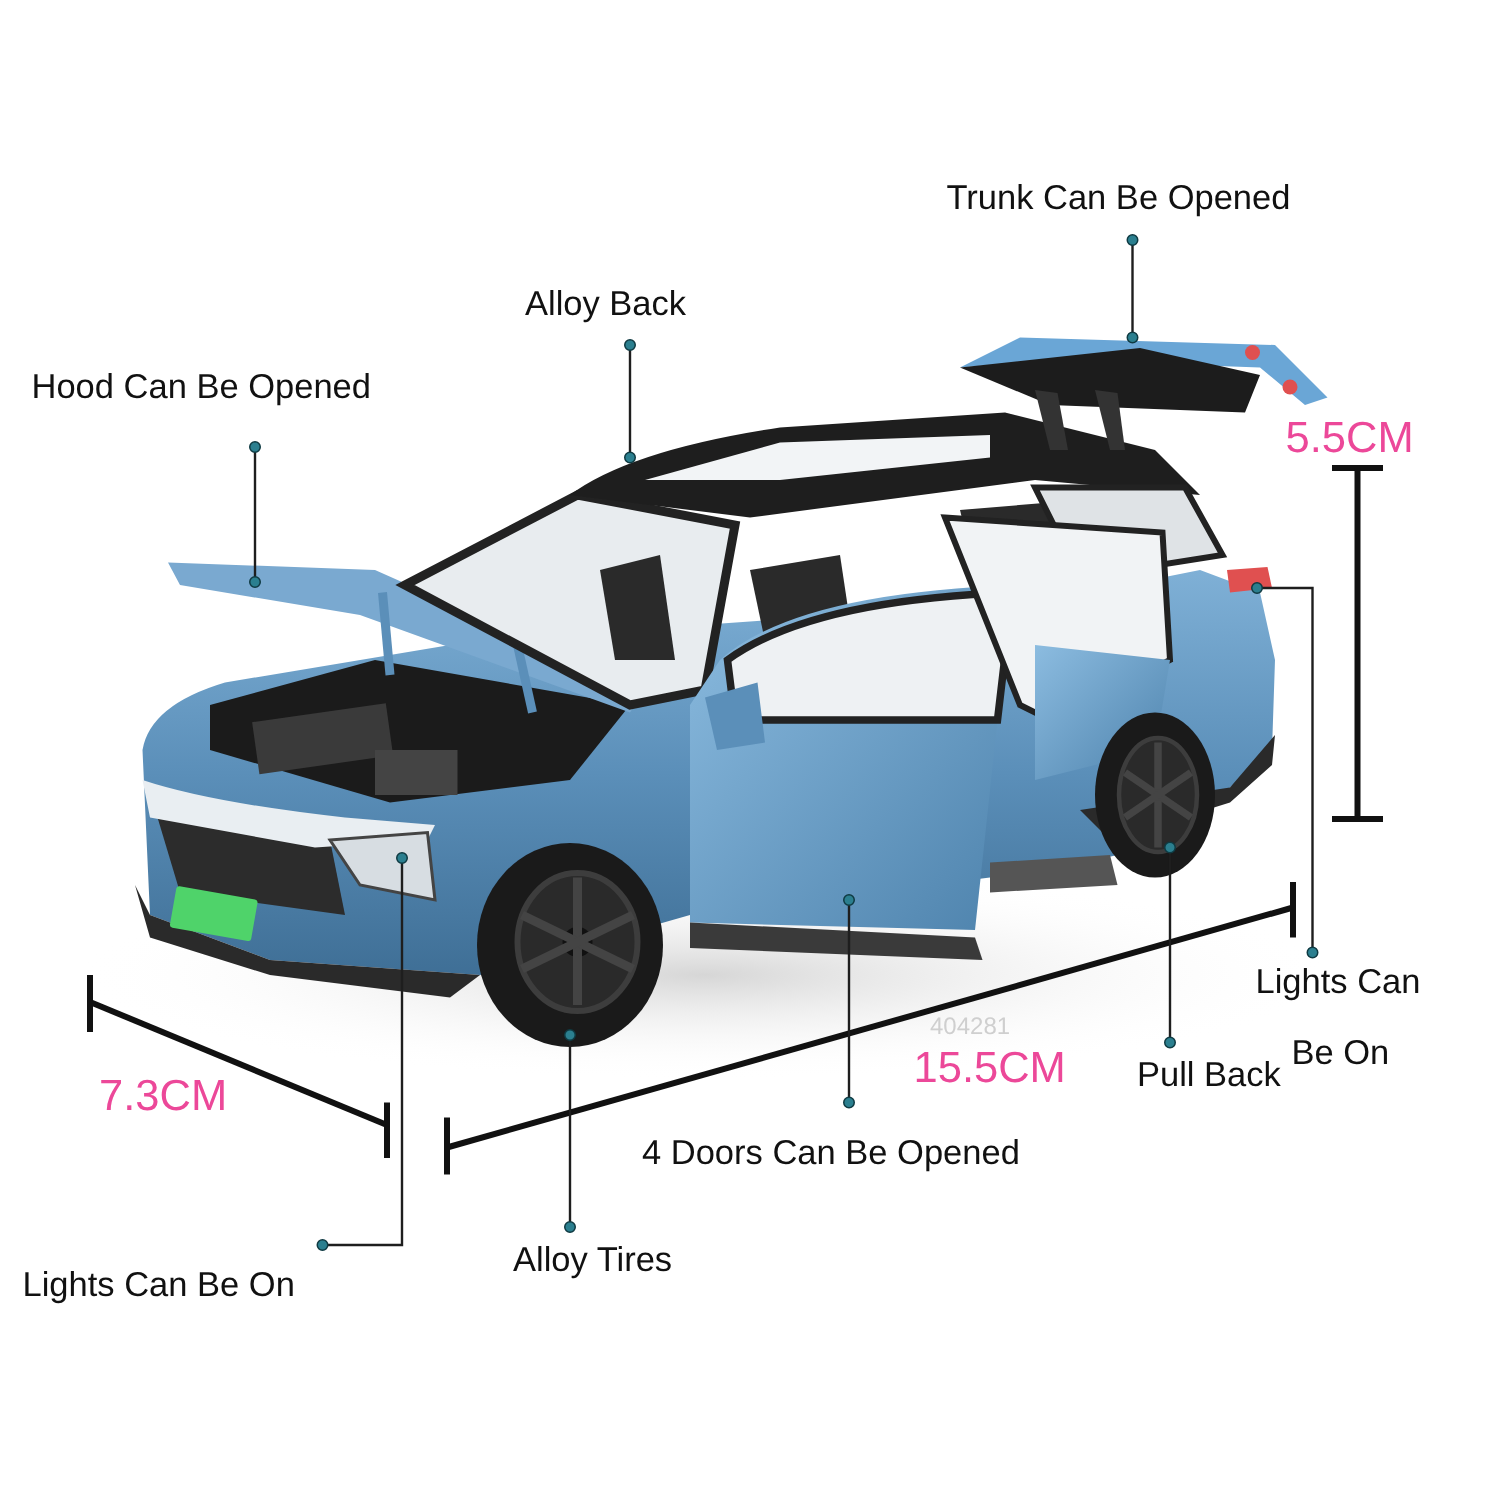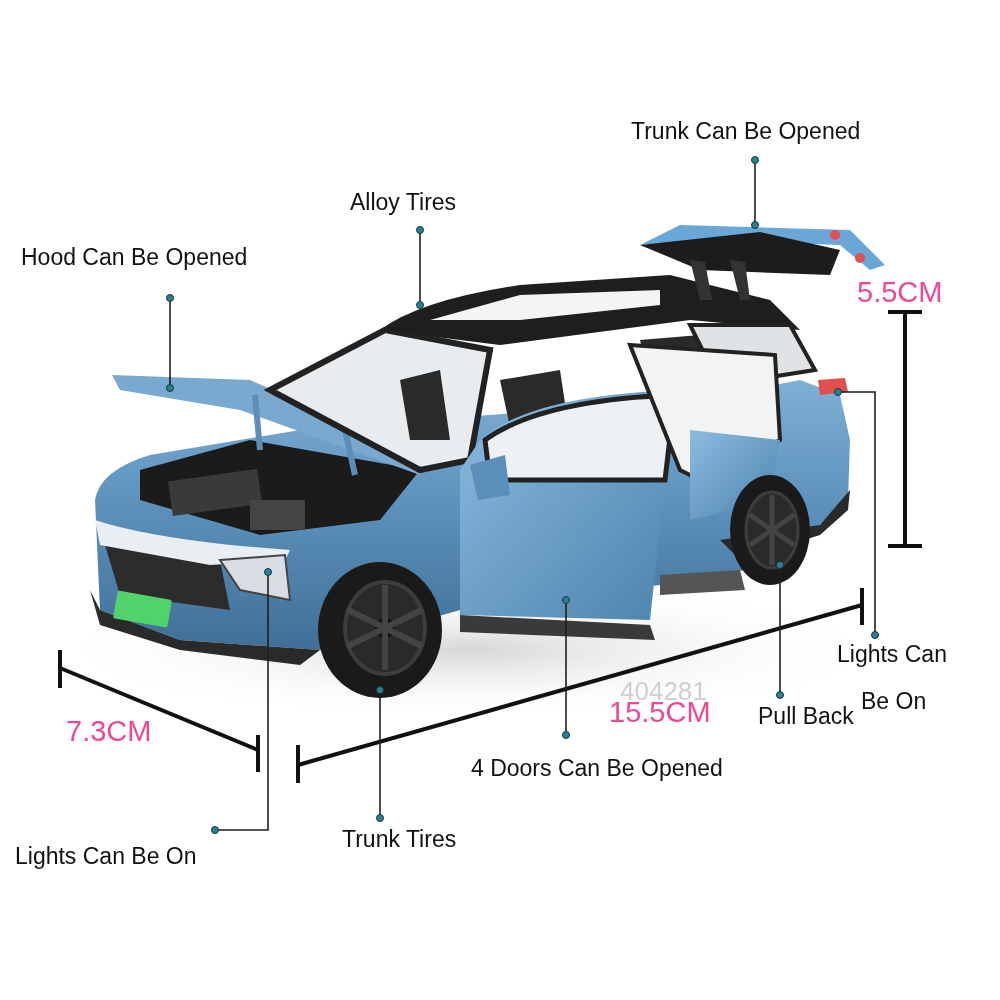--- a/index.html
+++ b/index.html
@@ -1,19 +1,19 @@
 <!DOCTYPE html>
 <html><head>
 <meta charset="utf-8">
 <style>
   html,body{margin:0;padding:0;background:#fff;}
   body{width:1000px;height:1000px;position:relative;overflow:hidden;font-family:"Liberation Sans","DejaVu Sans",sans-serif;}
   .label{position:absolute;color:#111;font-size:23px;white-space:nowrap;line-height:1;}
   .dim{position:absolute;color:#ec4899;font-size:29px;white-space:nowrap;line-height:1;}
-  .wm{position:absolute;color:#cfcfcf;font-size:26px;white-space:nowrap;}
+  .wm{position:absolute;color:#cfcfcf;font-size:16px;white-space:nowrap;}
   svg{position:absolute;left:0;top:0;}
 </style>
 </head>
 <body>
 
 <svg width="1000" height="1000" viewBox="0 0 1000 1000">
   <defs>
     <linearGradient id="body" x1="0" y1="0" x2="0" y2="1">
       <stop offset="0" stop-color="#7fb0d6"></stop>
       <stop offset="0.5" stop-color="#5b8fb9"></stop>
@@ -149,26 +149,26 @@
     <circle cx="566" cy="600" r="3.5"></circle>
     <circle cx="566" cy="735" r="3.5"></circle>
     <circle cx="380" cy="690" r="3.5"></circle>
     <circle cx="380" cy="818" r="3.5"></circle>
     <circle cx="268" cy="572" r="3.5"></circle>
     <circle cx="215" cy="830" r="3.5"></circle>
   </g>
 </svg>
 
 <div class="label" style="left:631px;top:120px;">Trunk Can Be Opened</div>
-<div class="label" style="left:350px;top:191px;">Alloy Tires</div>
+<div class="label" style="left:350px;top:191px;">Alloy Back</div>
 <div class="label" style="left:21px;top:246px;">Hood Can Be Opened</div>
 <div class="label" style="left:837px;top:643px;">Lights Can</div>
 <div class="label" style="left:849px;top:690px;margin-left:12px;">Be On</div>
 <div class="label" style="left:714px;top:705px;margin-left:44px;">Pull Back</div>
-<div class="label" style="left:471px;top:757px;">4 Doors Can Be Opened</div>
-<div class="label" style="left:342px;top:828px;">Trunk Tires</div>
+<div class="label" style="left:428px;top:757px;">4 Doors Can Be Opened</div>
+<div class="label" style="left:342px;top:828px;">Alloy Tires</div>
 <div class="label" style="left:15px;top:845px;">Lights Can Be On</div>
 
 <div class="dim" style="left:857px;top:278px;">5.5CM</div>
 <div class="dim" style="left:571px;top:698px;margin-left:38px;">15.5CM</div>
 <div class="dim" style="left:66px;top:717px;">7.3CM</div>
 
 <div class="wm" style="left:620px;top:676px;">404281</div>
 
 </body></html>

